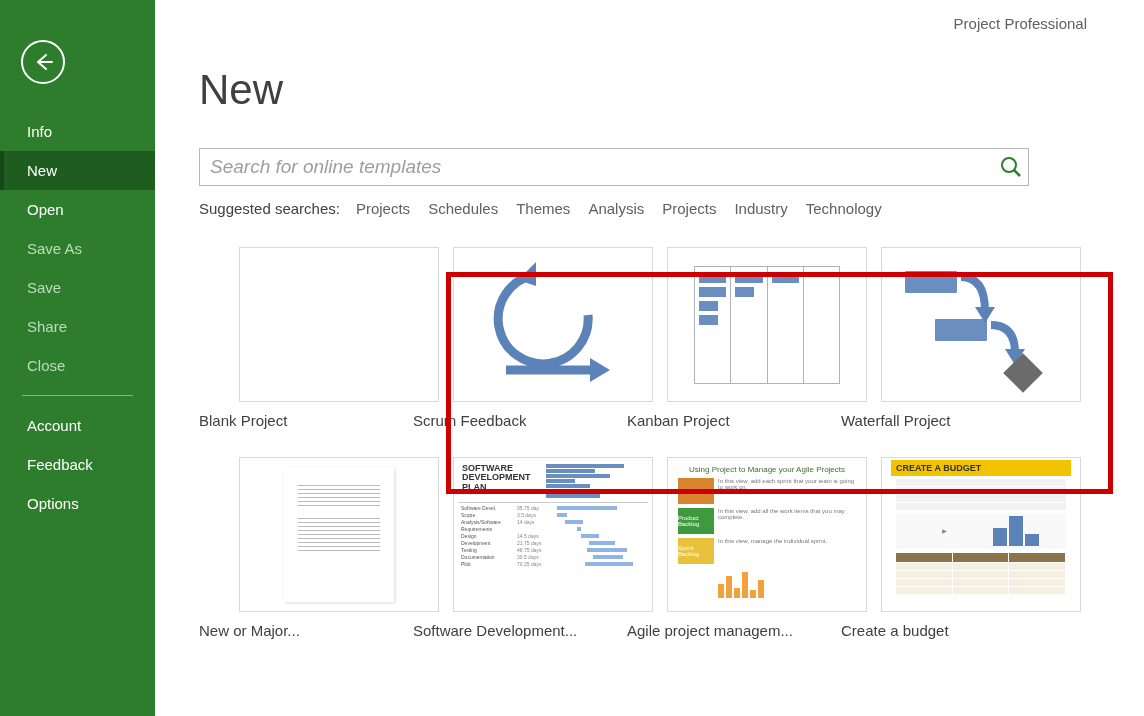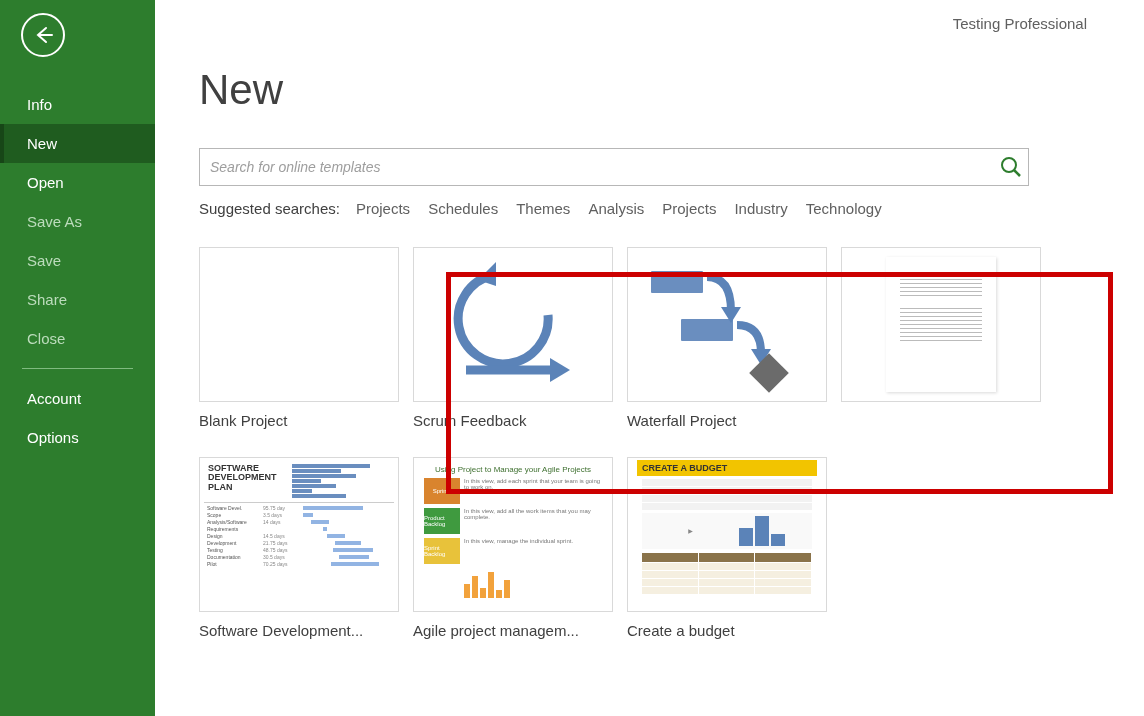--- a/index.html
+++ b/index.html
@@ -11,21 +11,21 @@
     background: #fff;
     display: flex;
   }
   .sidebar {
     width: 155px;
     height: 716px;
     background: #2d7d2d;
     color: #fff;
     display: flex;
     flex-direction: column;
-    padding-top: 13px;
+    padding-top: 40px;
     flex-shrink: 0;
   }
   .back-btn {
     width: 44px;
     height: 44px;
     border: 2px solid #fff;
     border-radius: 50%;
     margin-left: 21px;
     margin-bottom: 28px;
     display: flex;
@@ -80,21 +80,21 @@
     align-items: center;
     width: 830px;
     height: 38px;
     border: 1px solid #b7b7b7;
     margin-bottom: 14px;
   }
   .search-input {
     flex: 1;
     border: none;
     outline: none;
-    font-size: 14px;
+    font-size: 19px;
     font-style: italic;
     color: #a16207;
     padding: 0 10px;
     height: 100%;
   }
   .search-input::placeholder { color: #9e9e9e; font-style: italic; }
   .search-btn {
     width: 34px;
     height: 100%;
     display: flex;
@@ -129,20 +129,21 @@
   .tpl-thumb {
     width: 200px;
     height: 155px;
     border: 1px solid #d9d9d9;
     background: #fff;
     display: flex;
     align-items: center;
     justify-content: center;
     overflow: hidden;
     position: relative;
+    margin-left: 40px;
   }
   .tpl-label {
     margin-top: 10px;
     font-size: 15px;
     color: #404040;
     white-space: nowrap;
     overflow: hidden;
     text-overflow: ellipsis;
   }
   .highlight-box {
@@ -213,27 +214,28 @@
   <div class="nav">
     <div class="nav-item">Info</div>
     <div class="nav-item active">New</div>
     <div class="nav-item">Open</div>
     <div class="nav-item dim">Save As</div>
     <div class="nav-item dim">Save</div>
     <div class="nav-item dim">Share</div>
     <div class="nav-item dim">Close</div>
     <div class="nav-sep"></div>
     <div class="nav-item">Account</div>
+    <div class="nav-item">Feedback</div>
     <div class="nav-item">Options</div>
   </div>
 </div>
 
 <div class="main">
 
-  <div class="app-title">Testing Professional</div>
+  <div class="app-title">Project Professional</div>
 
   <div class="content">
     <div class="page-heading">New</div>
 
     <div class="search-row">
       <input class="search-input" type="text" placeholder="Search for online templates" style="">
       <div class="search-btn">
         <svg width="22" height="22" viewBox="0 0 22 22">
           <circle cx="9" cy="9" r="7" stroke="#2d7d2d" stroke-width="2" fill="none"></circle>
           <line x1="14" y1="14" x2="20" y2="20" stroke="#2d7d2d" stroke-width="2.5"></line>
@@ -264,20 +266,41 @@
           <svg width="150" height="130" viewBox="0 0 150 130">
             <path d="M 110 55 A 45 45 0 1 1 55 15" stroke="#5b83b8" stroke-width="9" fill="none"></path>
             <path d="M58 2 L40 20 L58 26 Z" fill="#5b83b8"></path>
             <line x1="28" y1="110" x2="118" y2="110" stroke="#5b83b8" stroke-width="9"></line>
             <path d="M112 98 L132 110 L112 122 Z" fill="#5b83b8"></path>
           </svg>
         </div>
         <div class="tpl-label">Scrum Feedback</div>
       </div>
 
+      <div class="tpl">
+        <div class="tpl-thumb">
+          <div class="kanban-board">
+            <div class="kanban-col">
+                <div class="kanban-card"></div>
+                <div class="kanban-card"></div>
+                <div class="kanban-card short"></div>
+                <div class="kanban-card short"></div>
+              </div>
+            <div class="kanban-col">
+                <div class="kanban-card"></div>
+                <div class="kanban-card short"></div>
+              </div>
+            <div class="kanban-col">
+                <div class="kanban-card"></div>
+              </div>
+            <div class="kanban-col"></div>
+          </div>
+        </div>
+        <div class="tpl-label">Kanban Project</div>
+      </div>
 
       <div class="tpl">
         <div class="tpl-thumb">
           <div class="wf">
             <div class="wf-block" style="left:4px; top:6px; width:52px; height:22px;"></div>
             <div class="wf-block" style="left:34px; top:54px; width:52px; height:22px;"></div>
             <svg style="position:absolute; left:56px; top:8px;" width="50" height="60">
               <path d="M4 4 Q 28 4 28 38" stroke="#5b83b8" stroke-width="8" fill="none"></path>
               <path d="M18 34 L28 50 L38 34 Z" fill="#5b83b8"></path>
             </svg>
@@ -305,20 +328,21 @@
               <div class="doc-line"></div>
               <div class="doc-line"></div>
             <div class="doc-line"></div>
               <div class="doc-line"></div>
               <div class="doc-line"></div>
             <div class="doc-line"></div>
               <div class="doc-line"></div>
               <div class="doc-line"></div>
           </div>
         </div>
+        <div class="tpl-label">New or Major...</div>
       </div>
 
       <div class="tpl">
         <div class="tpl-thumb">
           <div class="sdp">
             <div class="sdp-top">
               <div class="sdp-title">SOFTWARE DEVELOPMENT PLAN</div>
               <div class="sdp-chart">
                 <div class="sdp-bar" style="width:80%"></div>
                   <div class="sdp-bar" style="width:50%"></div>

